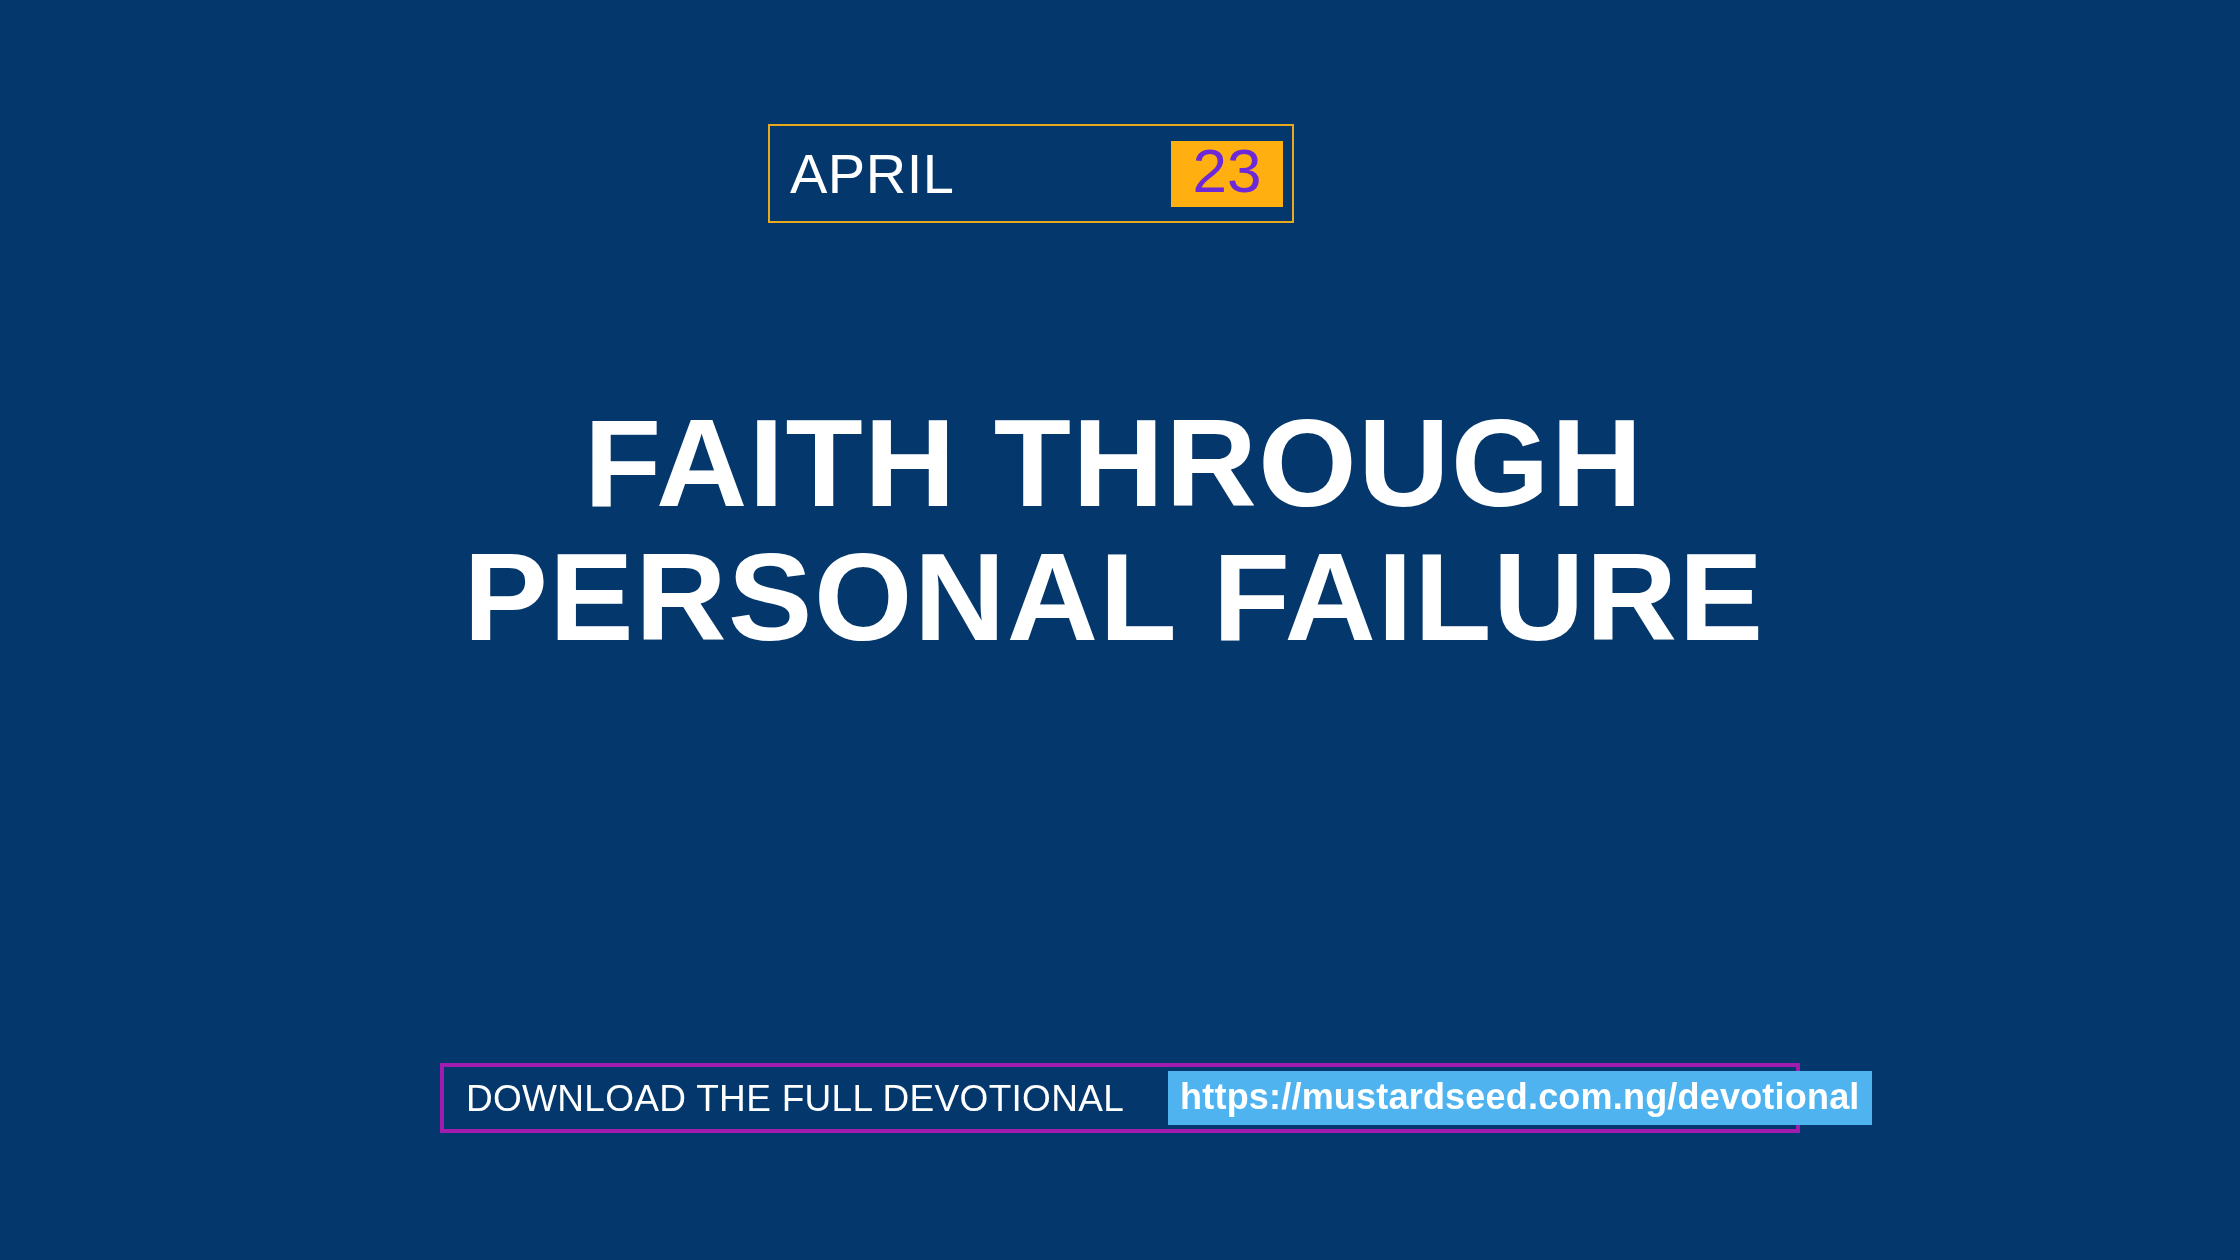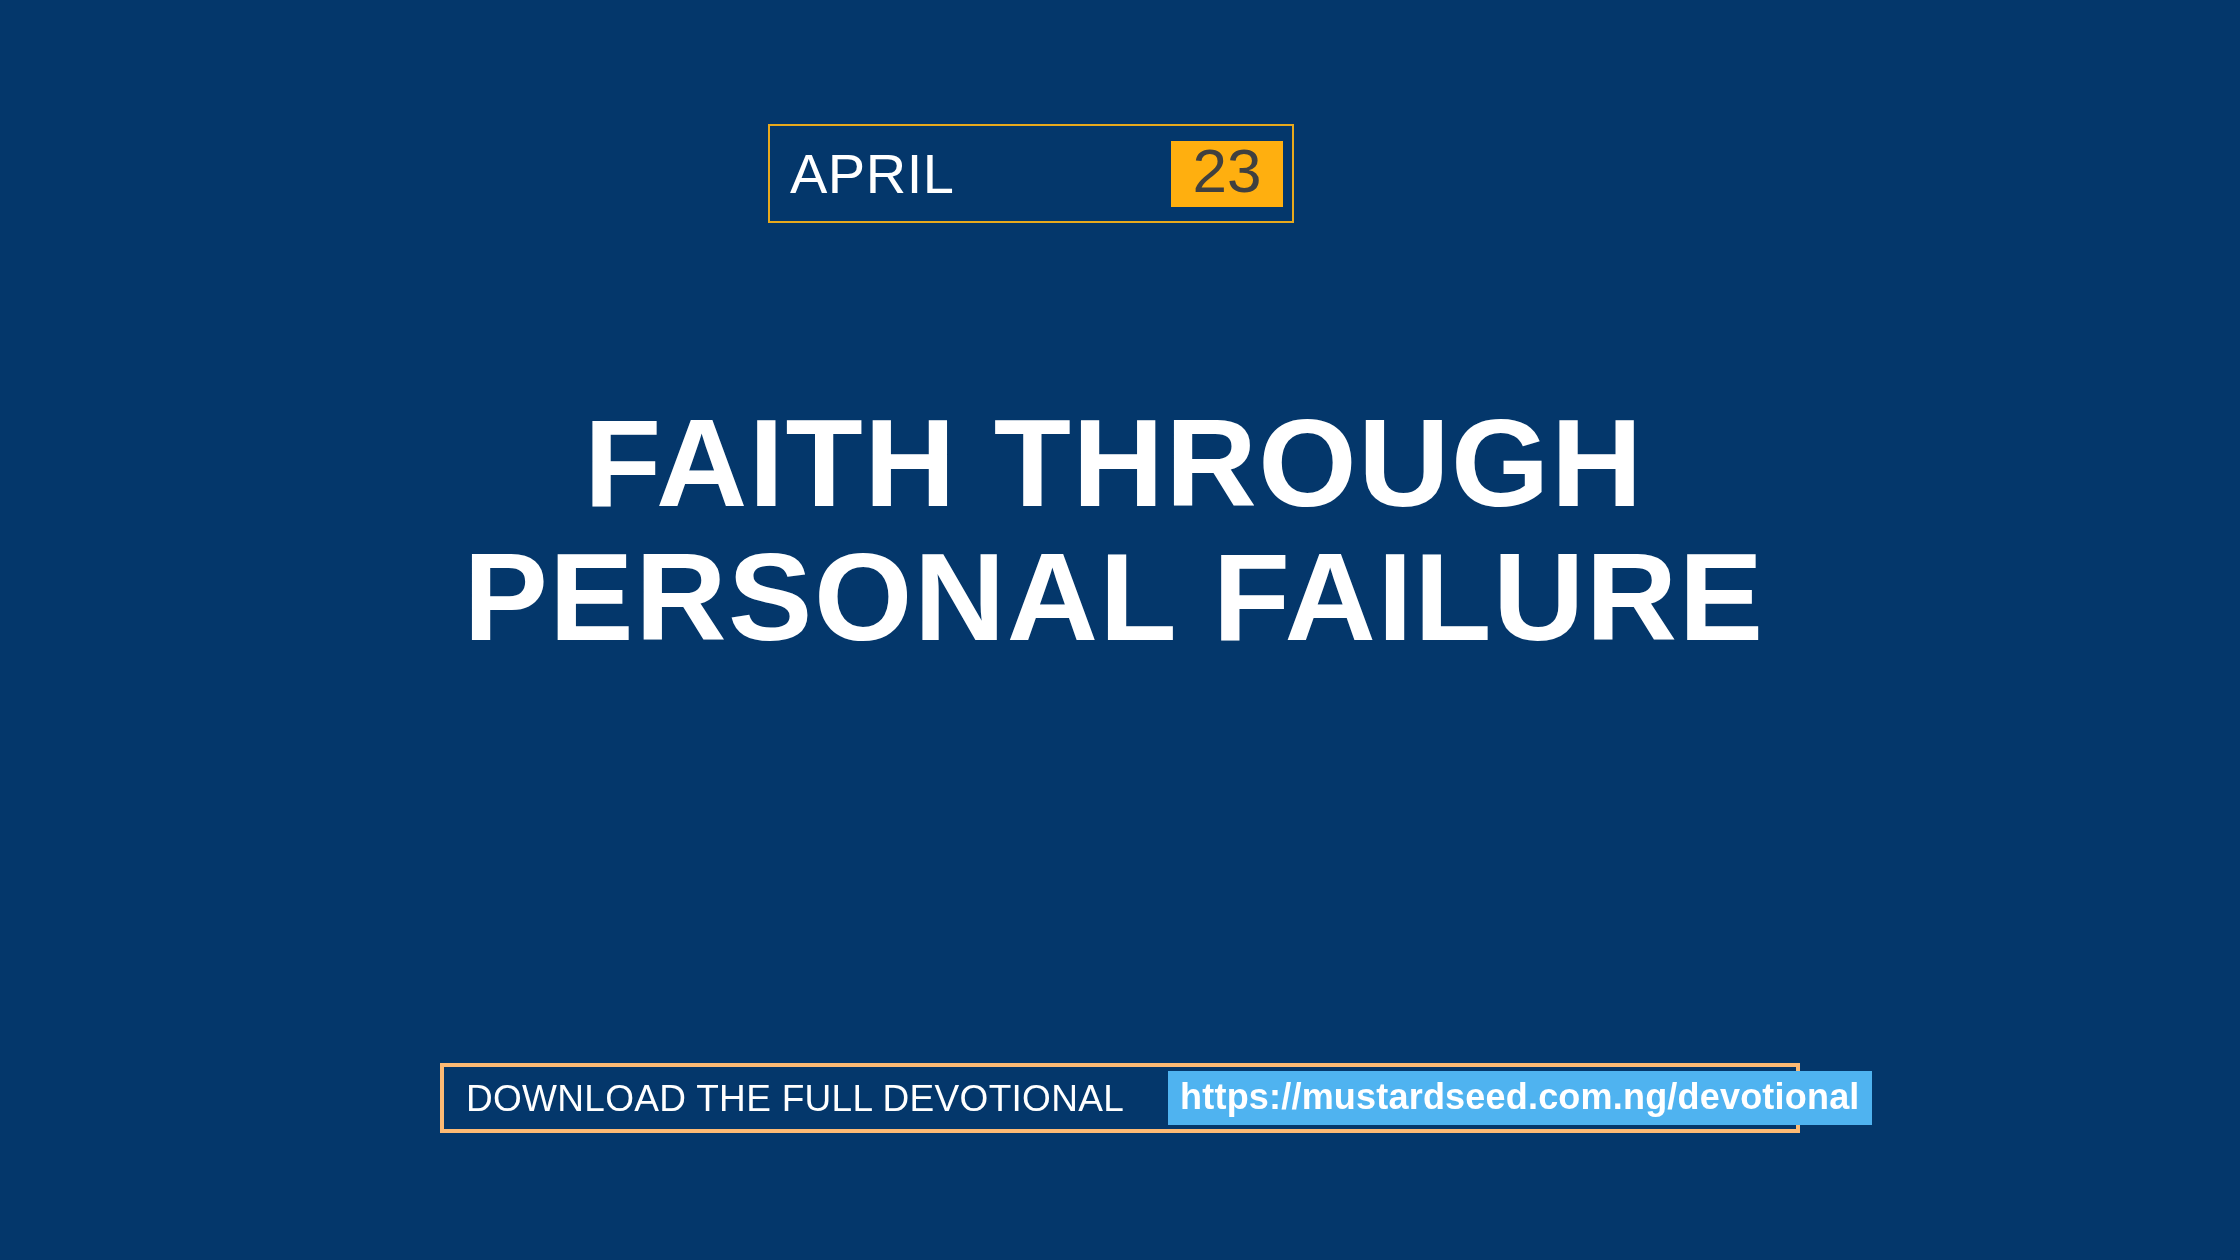--- a/index.html
+++ b/index.html
@@ -42,21 +42,21 @@
     font-weight: 300;
     font-size: 56px;
     letter-spacing: 0.5px;
     line-height: 1;
     padding-left: 20px;
     white-space: nowrap;
   }
 
   .date-day-badge {
     background: #ffaf0f;
-    color: #404040;
+    color: #6d28d9;
     font-family: "Liberation Sans", sans-serif;
     font-weight: 400;
     font-size: 62px;
     line-height: 1;
     height: 66px;
     min-width: 112px;
     margin-right: 9px;
     display: flex;
     align-items: center;
     justify-content: center;
@@ -83,21 +83,21 @@
     transform: scaleX(1.02);
   }
 
   
   .download-bar {
     position: absolute;
     left: 440px;
     top: 1063px;
     width: 1360px;
     height: 70px;
-    border: 4px solid #fdba74;
+    border: 4px solid #a21caf;
     background: #04376b;
     display: flex;
     align-items: center;
   }
 
   .download-label {
     color: #ffffff;
     font-family: "Liberation Sans", sans-serif;
     font-weight: 400;
     font-size: 37px;

